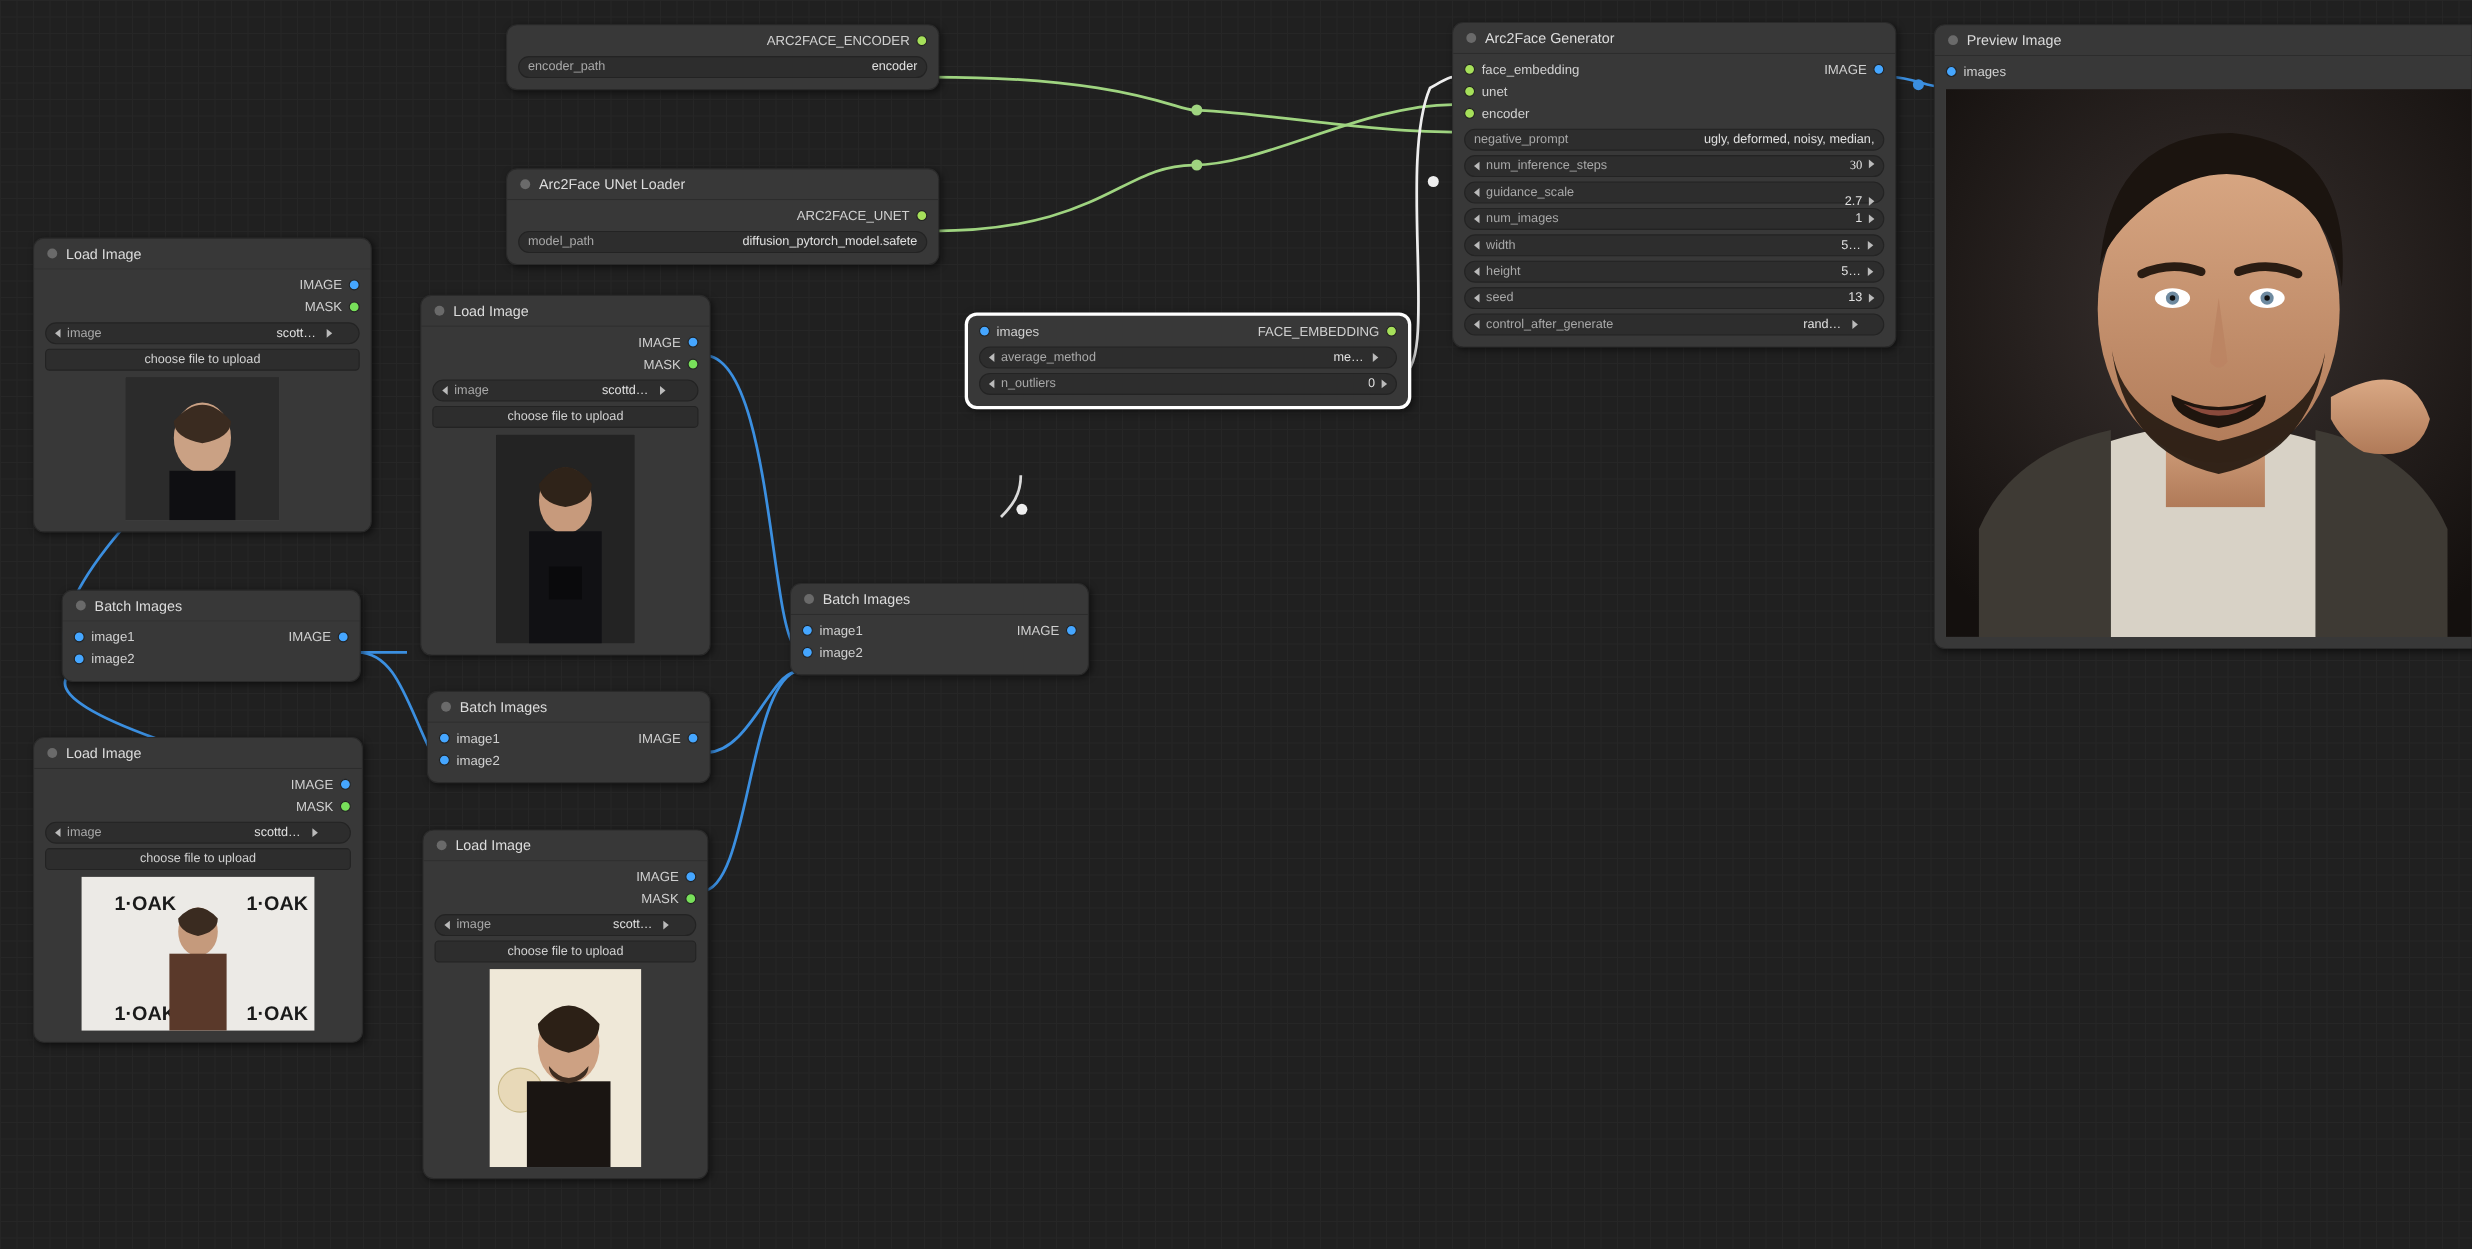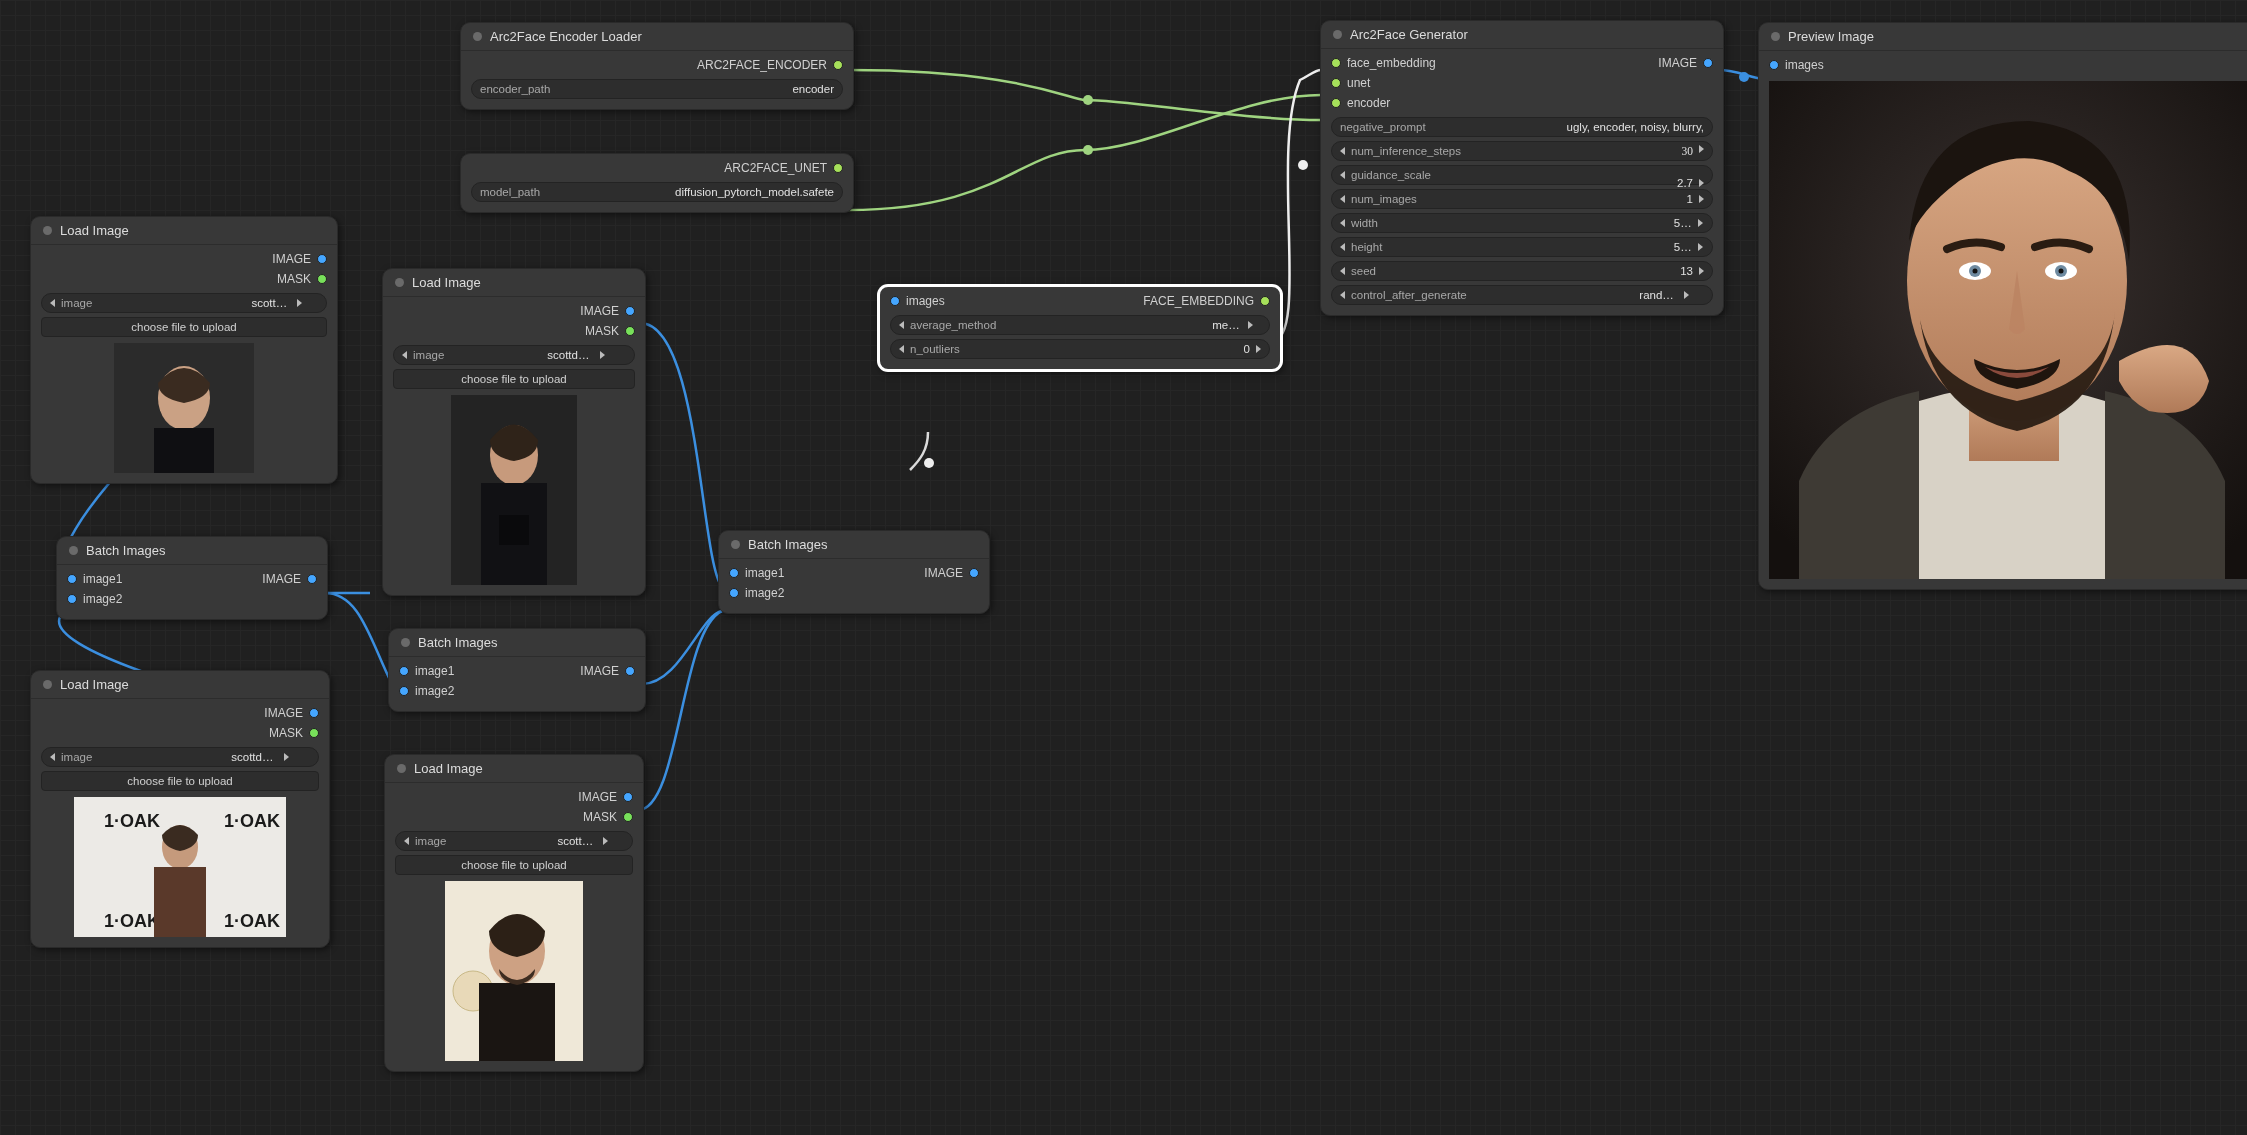--- a/index.html
+++ b/index.html
@@ -173,40 +173,40 @@
   <path d="M 985 587 C 1000 587, 900 420, 896 341" stroke="#3b8fe0" stroke-width="0" fill="none"></path>
 </svg>
 
 <div class="link-dot" style="left:1083px; top:95px; background:#9fd480;"></div>
 <div class="link-dot" style="left:1083px; top:145px; background:#9fd480;"></div>
 <div class="link-dot" style="left:1298px; top:160px; background:#eeeeee;"></div>
 <div class="link-dot" style="left:924px; top:458px; background:#eeeeee;"></div>
 <div class="link-dot" style="left:1739px; top:72px; background:#3b8fe0;"></div>
 
 <div class="node" style="left:460px; top:22px; width:394px;">
-  <div class="node-header">
-    <span class="collapse-dot"></span>
-    <span class="node-title">Arc2Face Encoder Loader</span>
-  </div>
   <div class="node-body">
     <div class="slot-row">
       <span class="left"></span>
       <span class="right">
         <span>ARC2FACE_ENCODER</span>
         <span class="port link-lime"></span>
       </span>
     </div>
     <div class="widget">
       <span class="wname">encoder_path</span>
       <span class="wval">encoder</span>
     </div>
   </div>
 </div>
 
 <div class="node" style="left:460px; top:153px; width:394px;">
+  <div class="node-header">
+    <span class="collapse-dot"></span>
+    <span class="node-title">Arc2Face UNet Loader</span>
+  </div>
   <div class="node-body">
     <div class="slot-row">
       <span class="left"></span>
       <span class="right">
         <span>ARC2FACE_UNET</span>
         <span class="port link-lime"></span>
       </span>
     </div>
     <div class="widget">
       <span class="wname">model_path</span>
@@ -539,21 +539,21 @@
     <div class="slot-row">
           <span class="left">
             <span class="port link-lime"></span>
             <span>encoder</span>
           </span>
           <span></span>
         </div>
 
     <div class="widget">
       <span class="wname">negative_prompt</span>
-      <span class="wval">ugly, encoder, noisy, blurry,</span>
+      <span class="wval">ugly, deformed, noisy, median,</span>
     </div>
     <div class="widget">
       <span style="display:flex;align-items:center;">
             <span class="arrow l"></span>
             <span class="wname">num_inference_steps</span>
           </span>
       <span style="display:flex;align-items:flex-start;font-family:Liberation Serif, serif;">
             <span class="wval">30</span>
             <span class="arrow r"></span>
           </span>

